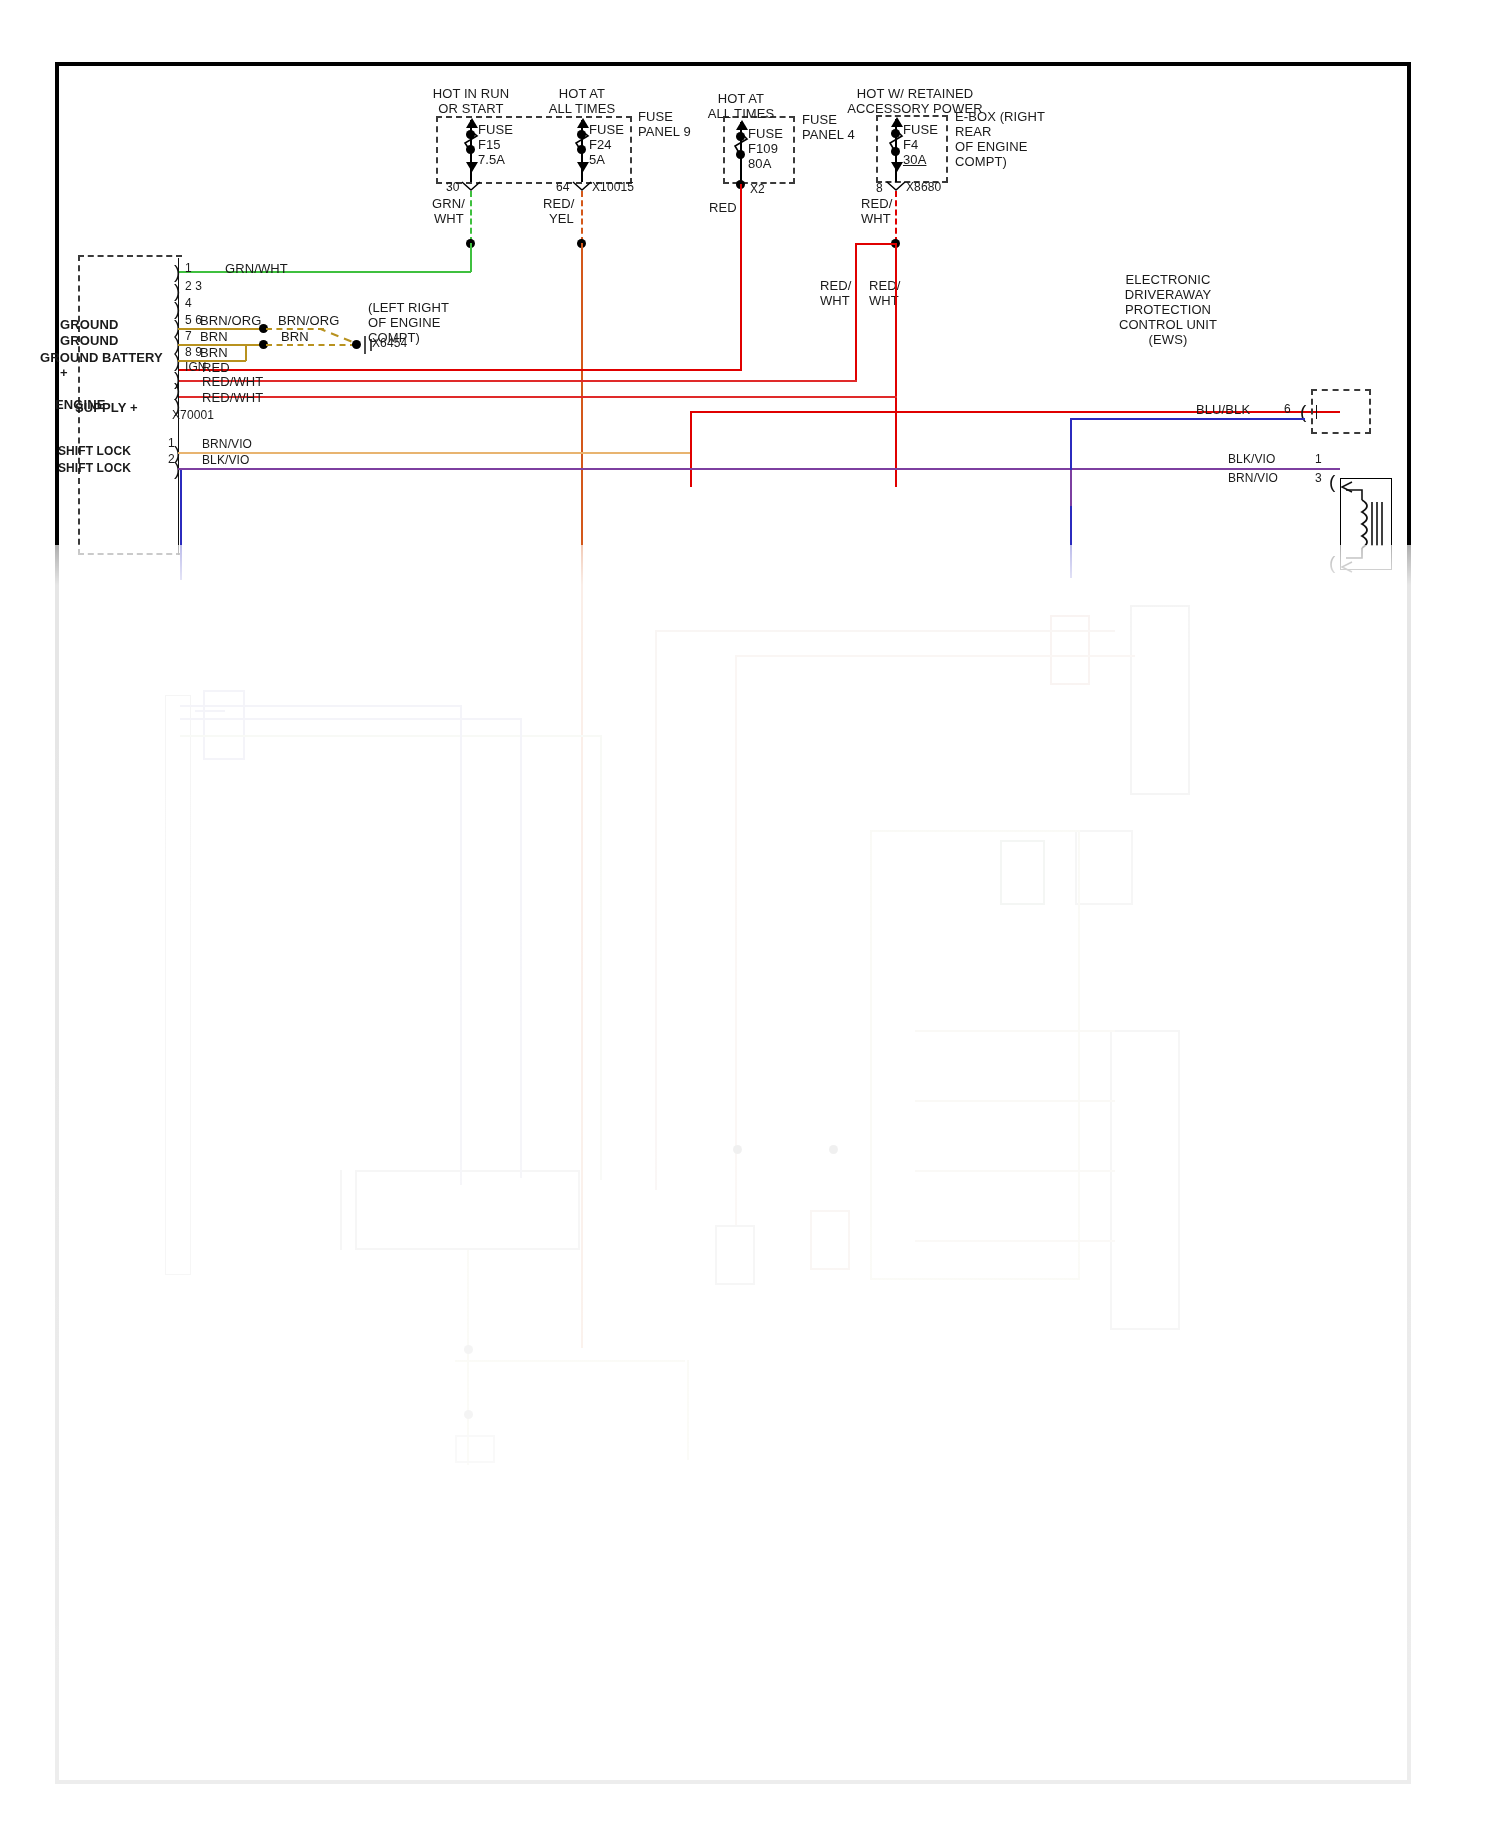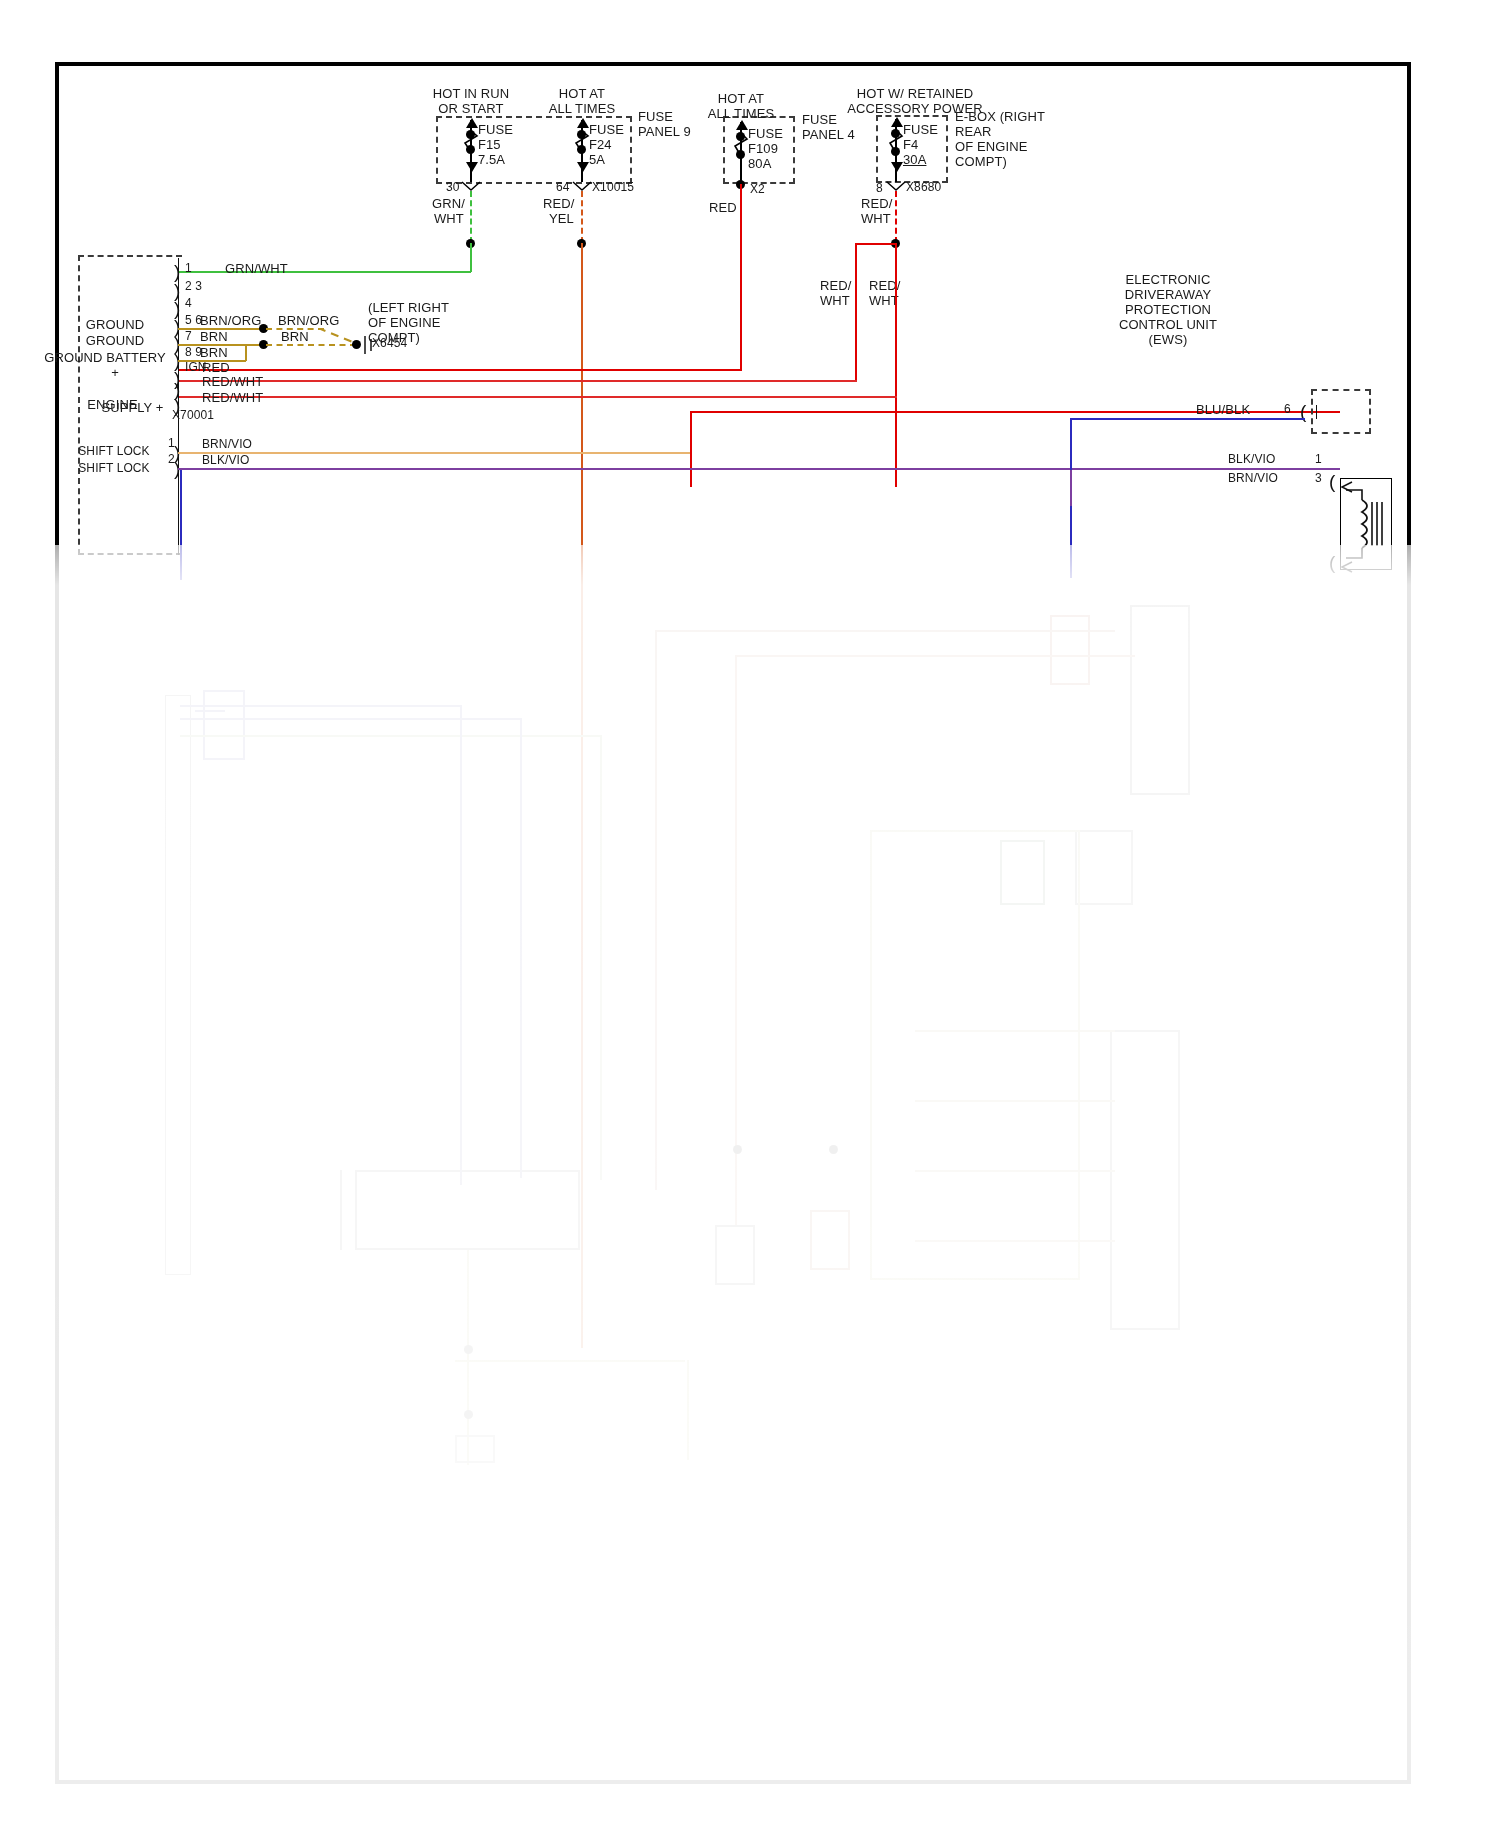--- a/index.html
+++ b/index.html
@@ -10,21 +10,21 @@
   #frame{position:absolute;left:55px;top:62px;width:1356px;height:1722px;border:4px solid #000;box-sizing:border-box;background:#fff;}
 
   
   #fade{position:absolute;left:55px;top:545px;width:1356px;height:1245px;
         background:linear-gradient(to bottom, rgba(255,255,255,0.55) 0px, rgba(255,255,255,0.86) 40px, rgba(255,255,255,0.90) 100%);
         pointer-events:none;z-index:60;}
   #fade2{position:absolute;left:55px;top:545px;width:1430px;height:1245px;background:rgba(255,255,255,0.30);pointer-events:none;z-index:61;}
 
   .t{position:absolute;font-size:13px;color:#1a1a1a;line-height:15px;white-space:pre;letter-spacing:.1px;}
   .t.c{text-align:center;}
-  .t.r{text-align:center;}
+  .t.r{text-align:left;font-weight:bold;}
   .sm{font-size:12px;}
 
   
   .wire{position:absolute;}
   .vl{position:absolute;width:0;border-left-width:2px;border-left-style:solid;}
   .hl{position:absolute;height:0;border-top-width:2px;border-top-style:solid;}
   .dash-v{position:absolute;width:0;border-left-width:2px;border-left-style:dashed;}
   .dash-h{position:absolute;height:0;border-top-width:2px;border-top-style:dashed;}
   .dot{position:absolute;width:9px;height:9px;border-radius:50%;background:#000;}
   .box-dash{position:absolute;border:2px dashed #3a3a3a;box-sizing:border-box;}

